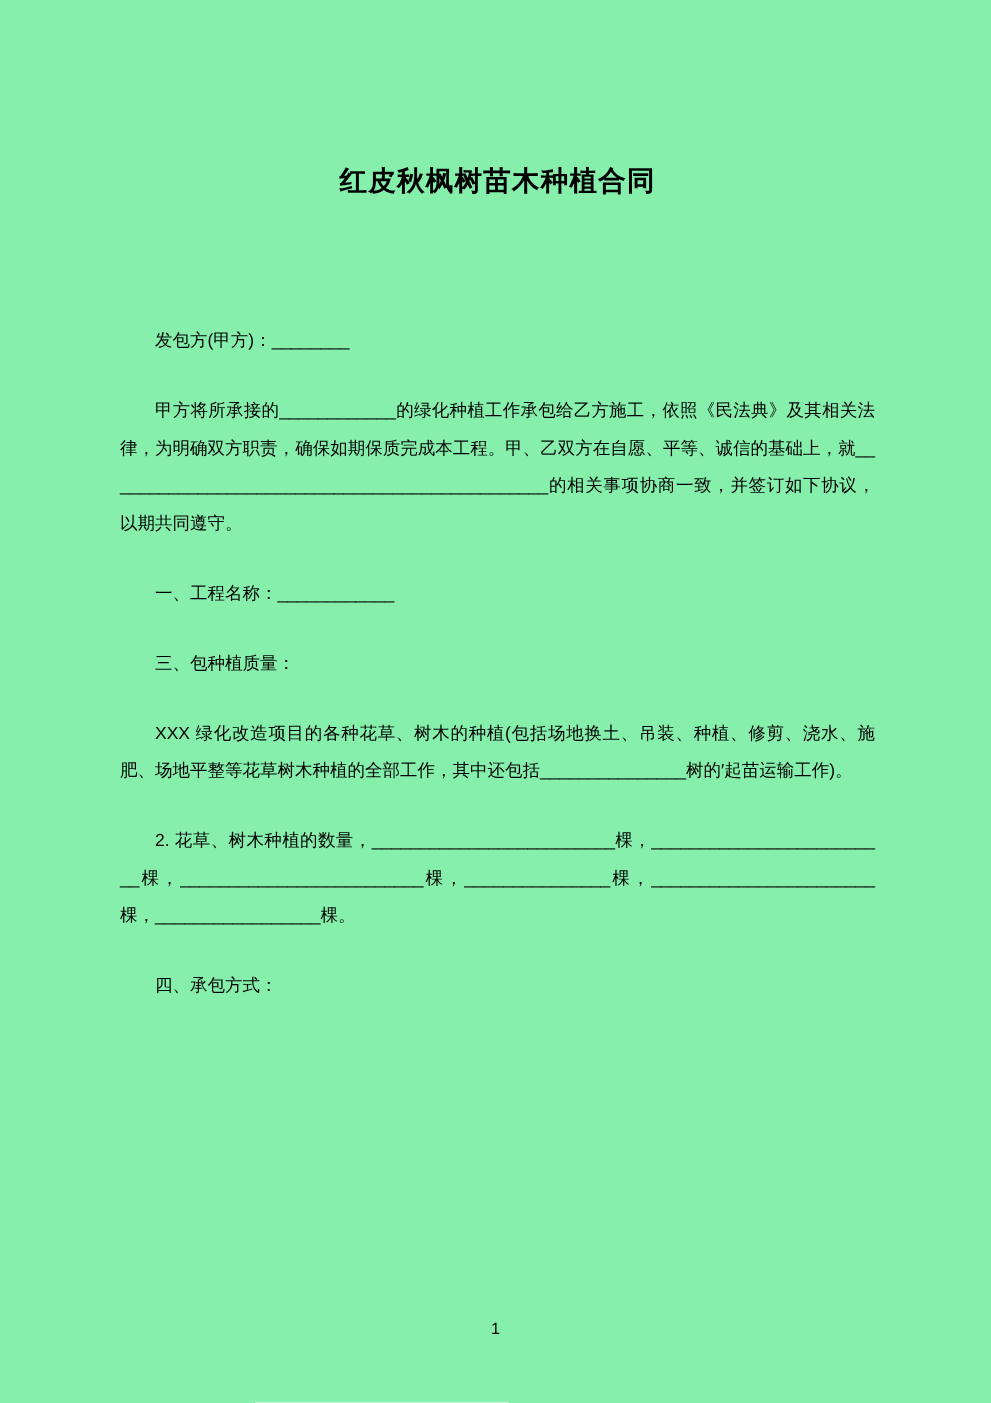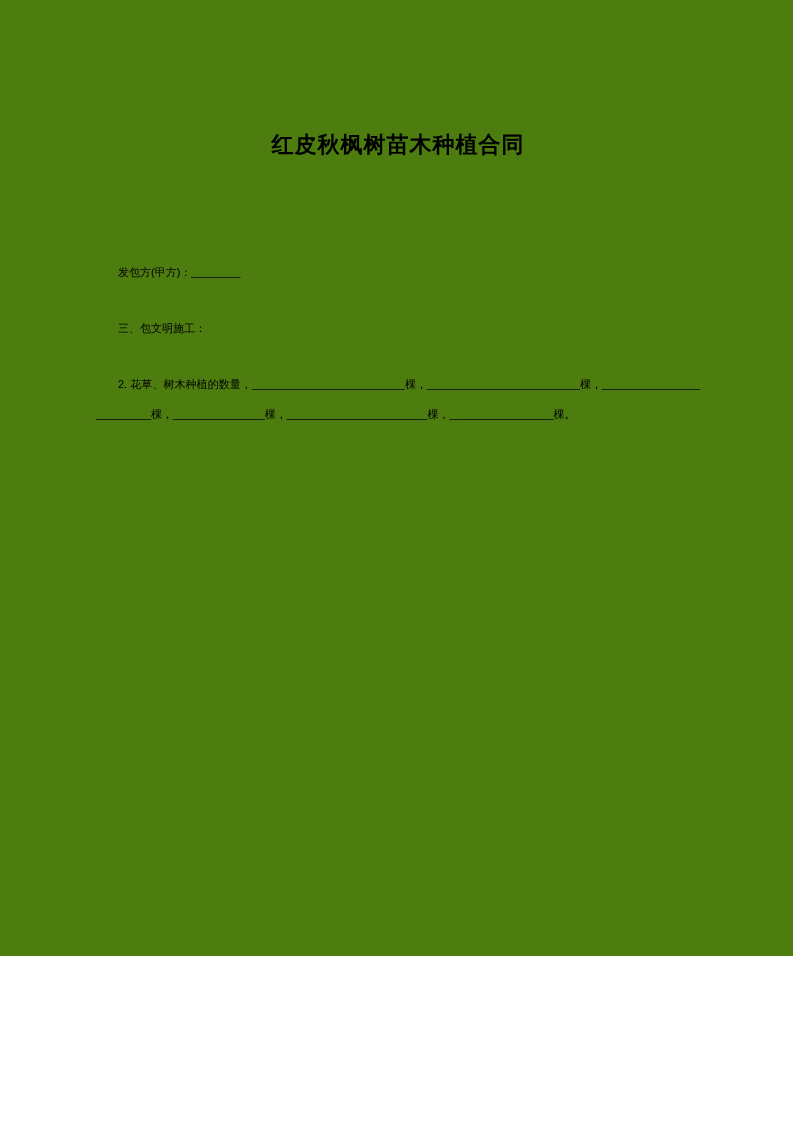--- a/index.html
+++ b/index.html
@@ -7,23 +7,23 @@
     padding: 0;
     background: #ffffff;
   }
   body {
     font-family: "Liberation Sans", "DejaVu Sans", sans-serif;
     color: #000000;
   }
   .page {
     position: relative;
     width: 793px;
-    height: 956px;
+    height: 1122px;
     margin: 0 auto;
-    background: #4d7c0f;
+    background: #86efac;
     box-sizing: border-box;
     overflow: hidden;
     padding-left: 40px;
   }
   .content {
     position: absolute;
     left: 96px;
     top: 0;
     width: 604px;
   }
@@ -33,21 +33,21 @@
     font-size: 22px;
     font-weight: bold;
     letter-spacing: 1px;
     line-height: 1.4;
   }
   .body-block {
     margin-top: 96px;
   }
   p.para {
     margin: 0 0 26px 0;
-    font-size: 11px;
+    font-size: 14px;
     line-height: 30px;
     text-align: justify;
     text-justify: inter-ideograph;
     word-break: break-all;
   }
   p.indent {
     text-indent: 2em;
   }
   .page-number {
     position: absolute;
@@ -63,26 +63,30 @@
 
 <div class="page">
   <div class="content">
 
     <div class="doc-title">红皮秋枫树苗木种植合同</div>
 
     <div class="body-block">
       <p class="para indent">发包方(甲方)：________</p>
 
 
+      <p class="para indent">甲方将所承接的____________的绿化种植工作承包给乙方施工，依照《民法典》及其相关法律，为明确双方职责，确保如期保质完成本工程。甲、乙双方在自愿、平等、诚信的基础上，就______________________________________________的相关事项协商一致，并签订如下协议，以期共同遵守。</p>
+
+      <p class="para indent">一、工程名称：____________</p>
 
 
+      <p class="para indent">三、包种植质量：</p>
 
-      <p class="para indent">三、包文明施工：</p>
-
+      <p class="para indent">XXX 绿化改造项目的各种花草、树木的种植(包括场地换土、吊装、种植、修剪、浇水、施肥、场地平整等花草树木种植的全部工作，其中还包括_______________树的′起苗运输工作)。</p>
 
       <p class="para indent">2. 花草、树木种植的数量，_________________________棵，_________________________棵，_________________________棵，_______________棵，_______________________棵，_________________棵。</p>
 
+      <p class="para indent">四、承包方式：</p>
 
     </div>
   </div>
 
   <div class="page-number">1</div>
 </div>
 
 </body></html>

